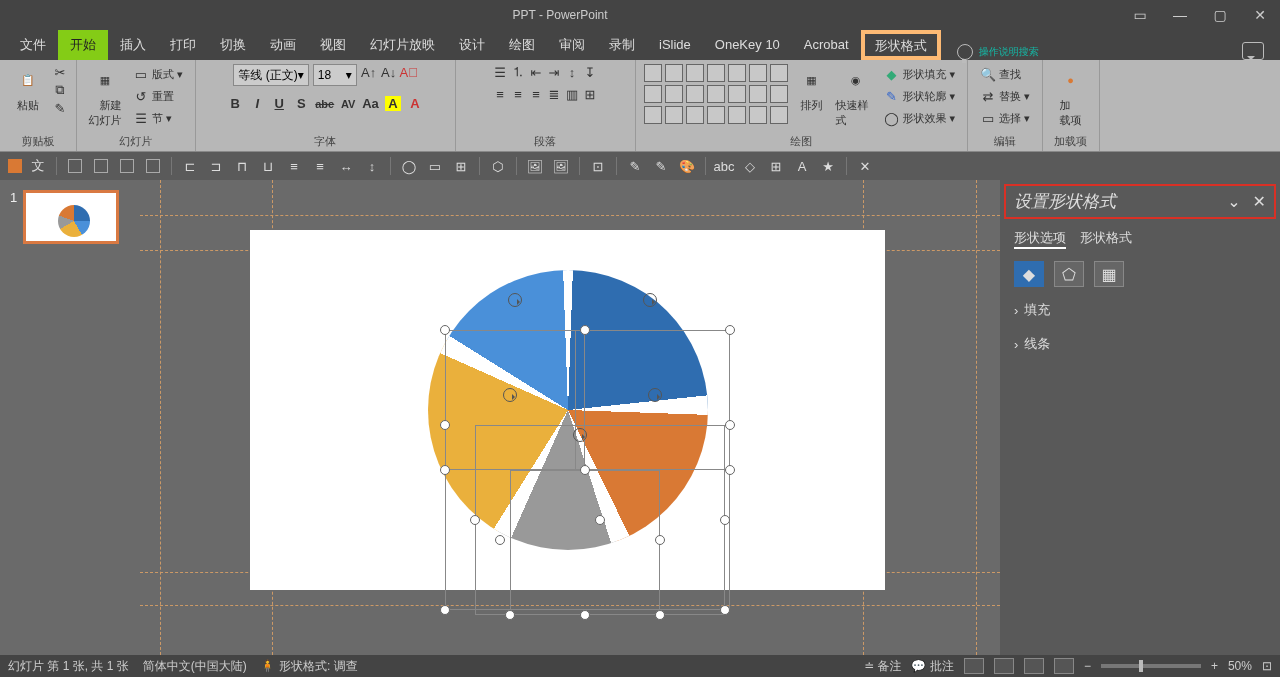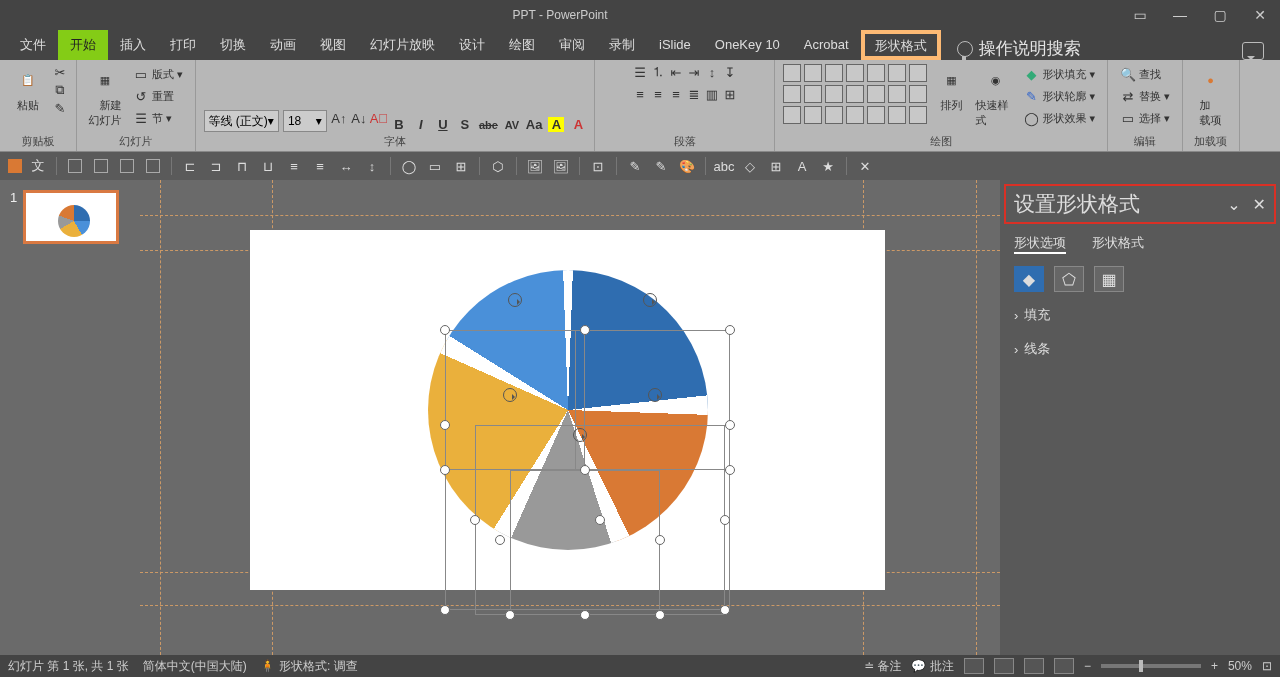--- a/index.html
+++ b/index.html
@@ -9,21 +9,21 @@
   .titlebar { height: 30px; background: #444; display: flex; align-items: center; color: #ccc; }
   .title-center { flex: 1; text-align: center; font-size: 12px; }
   .title-right { display: flex; }
   .tbtn { width: 40px; height: 30px; display: flex; align-items: center; justify-content: center; font-size: 14px; color: #ccc; }
 
   
   .ribbon-tabs { height: 30px; background: #444; display: flex; align-items: flex-end; padding-left: 8px; }
   .tab { padding: 0 12px; height: 30px; line-height: 30px; font-size: 13px; color: #ddd; cursor: pointer; }
   .tab.active { background: #84cc16; color: #222; }
   .tab.highlighted { border: 4px solid #fdba74; padding: 0 10px; line-height: 26px; font-family: Liberation Mono, monospace; }
-  .tell-me { display: flex; align-items: center; margin-left: 16px; color: #e5e5e5; font-size: 17px; }
+  .tell-me { display: flex; align-items: center; margin-left: 16px; color: #14b8a6; font-size: 10px; }
   .bulb { width: 16px; height: 16px; border: 1.5px solid #bbb; border-radius: 50%; margin-right: 6px; position: relative; }
   .bulb::after { content: ""; position: absolute; bottom: -4px; left: 4px; width: 4px; height: 4px; background: #bbb; }
   .comment-icon { margin-left: auto; margin-right: 16px; width: 22px; height: 18px; border: 1.5px solid #bbb; border-radius: 3px; position: relative; }
   .comment-icon::after { content: ""; position: absolute; bottom: -5px; left: 4px; border: 4px solid transparent; border-top-color: #bbb; }
 
   
   .ribbon { height: 92px; background: #b7b7b7; display: flex; border-bottom: 1px solid #888; }
   .rgroup { border-right: 1px solid #999; padding: 4px 8px 0 8px; display: flex; flex-direction: column; justify-content: space-between; align-items: center; }
   .rgroup-body { display: flex; align-items: flex-start; gap: 4px; flex: 1; }
   .rgroup-label { font-size: 11px; color: #444; padding: 2px 0; }
@@ -62,22 +62,22 @@
   .pie::before{content:"";position:absolute;inset:0;border-radius:50%;background:
     conic-gradient(from -2deg, #fff 0 4deg, transparent 4deg 86deg, #fff 86deg 94deg, transparent 94deg 156deg, #fff 156deg 164deg, transparent 164deg 206deg, #fff 206deg 214deg, transparent 214deg 296deg, #fff 296deg 304deg, transparent 304deg 360deg);}
   .selbox { position: absolute; border: 1px solid #888; }
   .handle { width: 10px; height: 10px; background: #fff; border: 1px solid #666; border-radius: 50%; position: absolute; transform: translate(-50%, -50%); }
   .rot { width: 14px; height: 14px; border: 1.5px solid #555; border-radius: 50%; position: absolute; transform: translate(-50%, -50%); }
   .rot::after{content:"";position:absolute;right:-2px;top:5px;border:3px solid transparent;border-left-color:#555;}
 
   
   .formatpane { width: 280px; background: #595959; color: #ddd; }
   .formatpane-header { border: 2px solid #d93025; margin: 4px; padding: 4px 8px; display: flex; align-items: center; justify-content: space-between; }
-  .fph-title { font-size: 21px; }
-  .formatpane-tabs { display: flex; gap: 26px; padding: 6px 14px; font-size: 13px; }
+  .fph-title { font-size: 17px; font-style: italic; }
+  .formatpane-tabs { display: flex; gap: 14px; padding: 6px 14px; font-size: 13px; }
   .fp-tab.active { border-bottom: 2px solid #fff; }
   .fp-icons { display: flex; gap: 10px; padding: 6px 14px; }
   .fpi { width: 30px; height: 26px; border: 1px solid #888; display: flex; align-items: center; justify-content: center; background: #666; }
   .fpi.active { background: #2f6db0; border-color: #2f6db0; }
   .fp-sect { padding: 8px 14px; font-size: 13px; display: flex; align-items: center; gap: 6px; }
 
   
   .status { position: absolute; bottom: 0; left: 0; right: 0; height: 22px; background: #444; display: flex; align-items: center; color: #ccc; font-size: 12px; padding: 0 8px; gap: 14px; }
   .status-right { margin-left: auto; display: flex; align-items: center; gap: 10px; }
   .vbtn { width: 20px; height: 16px; border: 1px solid #888; background: #555; }
@@ -150,21 +150,21 @@
             <span class="icon16">↺</span>
             <span>重置</span>
           </div>
         <div class="smallbtn"><span class="icon16">☰</span><span>节</span> ▾</div>
       </div>
     </div>
     <div class="rgroup-label">幻灯片</div>
   </div>
 
   <div class="rgroup" style="min-width:260px">
-    <div class="rgroup-body" style="flex-direction:row;align-items:flex-end;width:100%">
+    <div class="rgroup-body" style="flex-direction:column;align-items:center;width:100%">
       <div style="display:flex;gap:4px">
         <div class="combo" style="flex:1">
             <span>等线 (正文)</span>
             <span>▾</span>
           </div>
         <div class="combo" style="width:44px">
             <span>18</span>
             <span>▾</span>
           </div>
         <span class="icon16">A↑</span>

